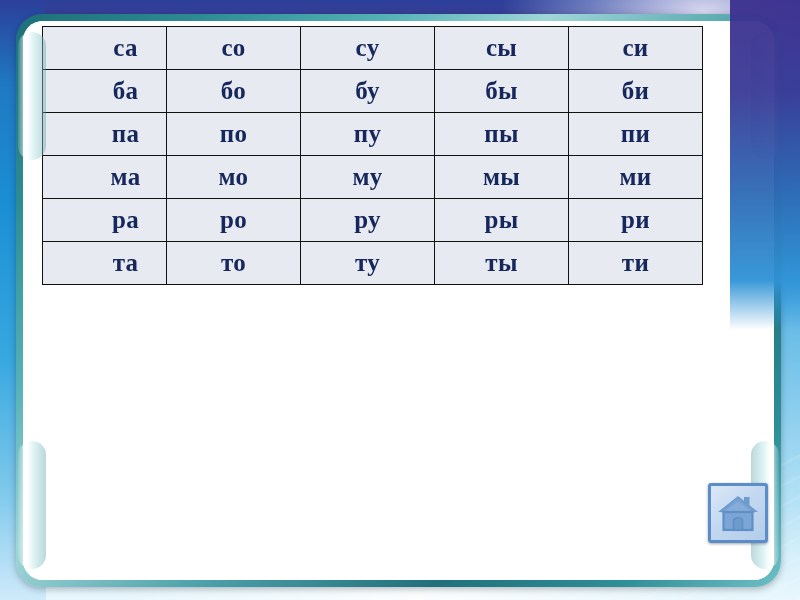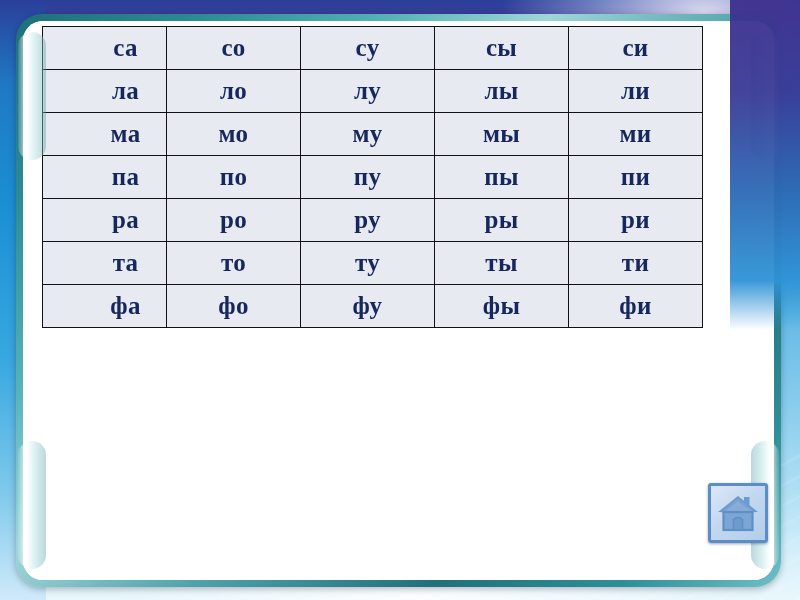--- a/index.html
+++ b/index.html
@@ -165,61 +165,54 @@
       <table id="syllable-table">
         <tbody>
             <tr>
               <td>са</td>
               <td>со</td>
               <td>су</td>
               <td>сы</td>
               <td>си</td>
             </tr>
             <tr>
-              <td>ла</td>
-              <td>ло</td>
-              <td>лу</td>
-              <td>лы</td>
-              <td>ли</td>
+              <td>ба</td>
+              <td>бо</td>
+              <td>бу</td>
+              <td>бы</td>
+              <td>би</td>
+            </tr>
+            <tr>
+              <td>па</td>
+              <td>по</td>
+              <td>пу</td>
+              <td>пы</td>
+              <td>пи</td>
             </tr>
             <tr>
               <td>ма</td>
               <td>мо</td>
               <td>му</td>
               <td>мы</td>
               <td>ми</td>
             </tr>
             <tr>
-              <td>па</td>
-              <td>по</td>
-              <td>пу</td>
-              <td>пы</td>
-              <td>пи</td>
-            </tr>
-            <tr>
               <td>ра</td>
               <td>ро</td>
               <td>ру</td>
               <td>ры</td>
               <td>ри</td>
             </tr>
             <tr>
               <td>та</td>
               <td>то</td>
               <td>ту</td>
               <td>ты</td>
               <td>ти</td>
             </tr>
-            <tr>
-              <td>фа</td>
-              <td>фо</td>
-              <td>фу</td>
-              <td>фы</td>
-              <td>фи</td>
-            </tr>
           </tbody>
       </table>
 
     </div>
 
     <span class="gloss tl"></span>
     <span class="gloss bl"></span>
     <span class="gloss tr"></span>
     <span class="gloss br"></span>
   </div>

